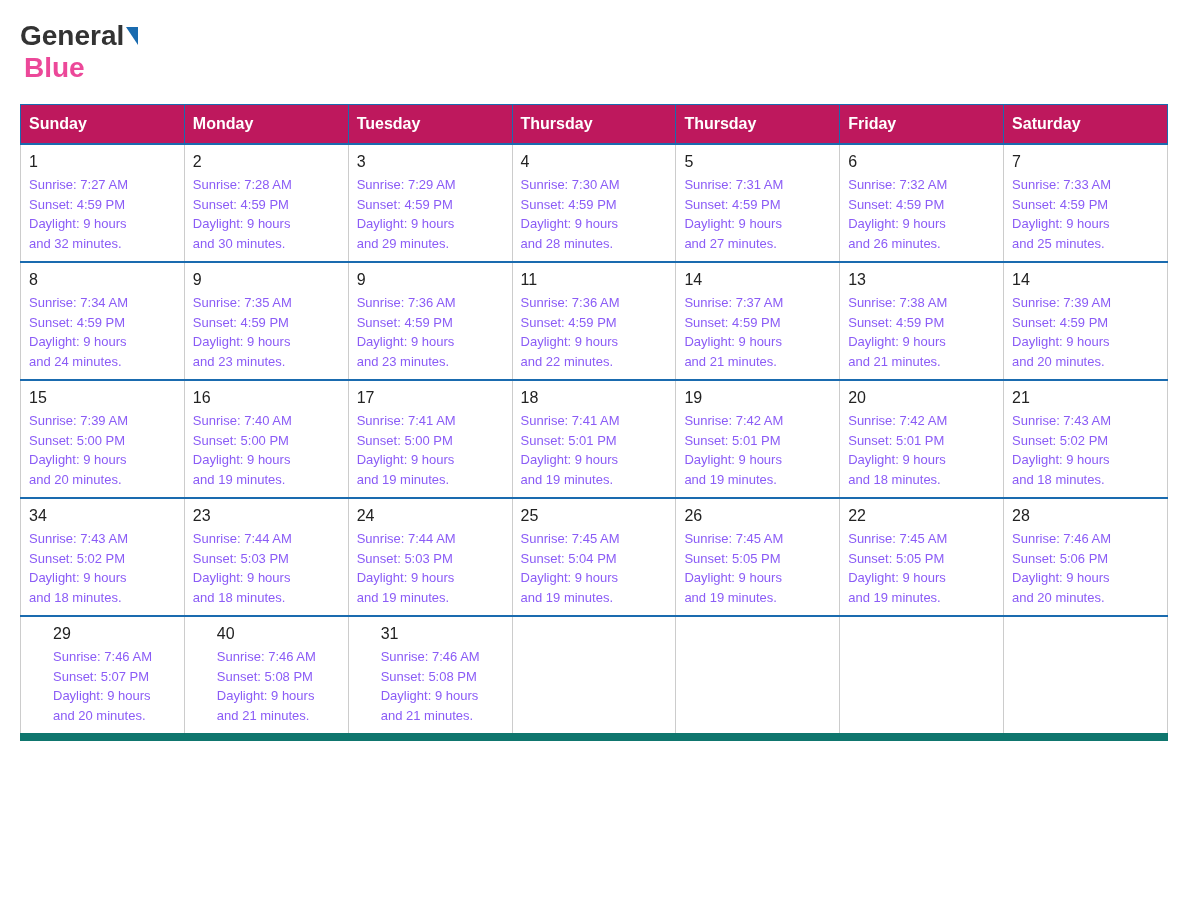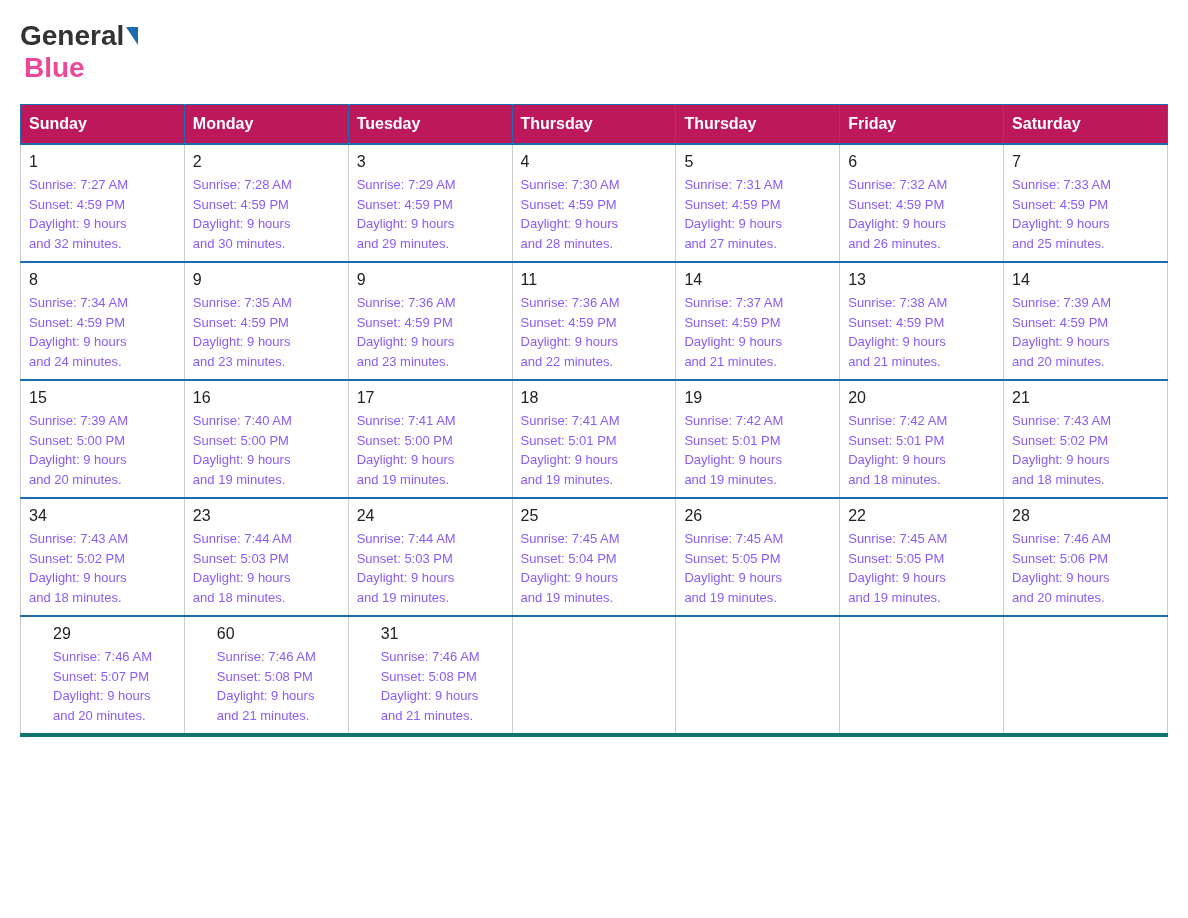--- a/index.html
+++ b/index.html
@@ -91,21 +91,21 @@
       color: #222;
       margin-bottom: 4px;
       display: block;
     }
     .day-info {
       font-size: 13px;
       line-height: 1.5;
       color: #8b5cf6;
     }
     tbody tr:last-child td {
-      border-bottom: 4px solid #0f766e;
+      border-bottom: 8px solid #0f766e;
       padding-left: 32px;
     }
     .empty-cell {
       background: #fff;
       border-top: 2px solid #1a6baf;
     }
   </style>
 </head>
 <body>
 
@@ -373,21 +373,21 @@
       <tr>
         <td>
         <span class="day-number">29</span>
         <div class="day-info">
           Sunrise: 7:46 AM<br>
           Sunset: 5:07 PM<br>
           Daylight: 9 hours<br>and 20 minutes.
         </div>
       </td>
         <td>
-        <span class="day-number">60</span>
+        <span class="day-number">40</span>
         <div class="day-info">
           Sunrise: 7:46 AM<br>
           Sunset: 5:08 PM<br>
           Daylight: 9 hours<br>and 21 minutes.
         </div>
       </td>
         <td>
         <span class="day-number">31</span>
         <div class="day-info">
           Sunrise: 7:46 AM<br>

